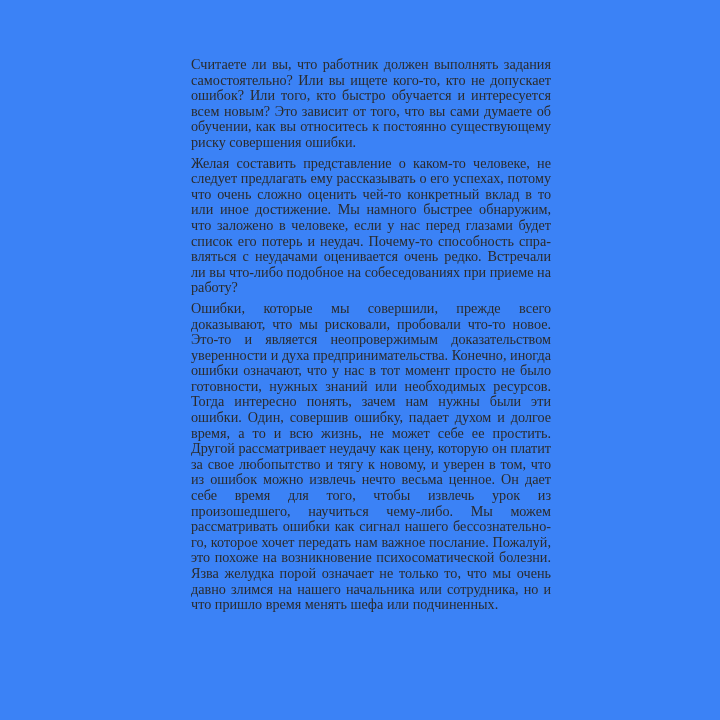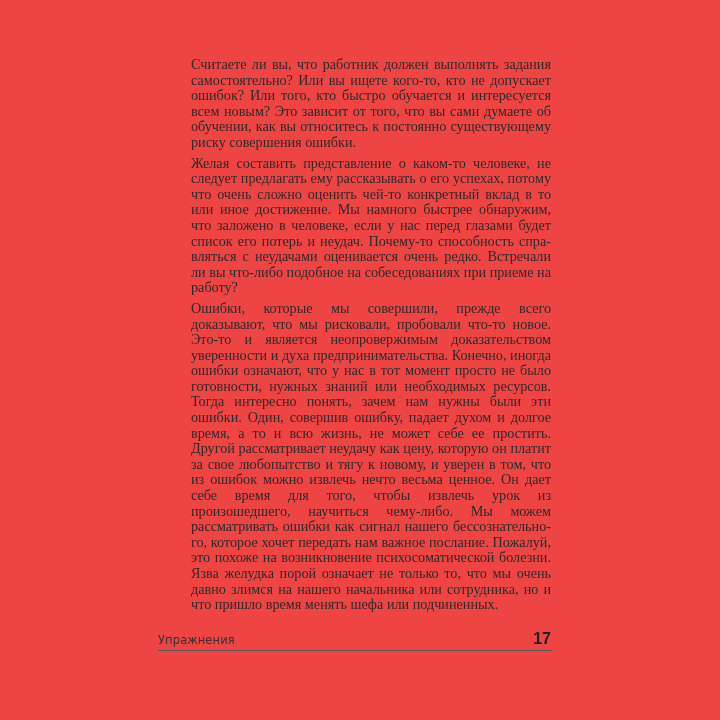--- a/index.html
+++ b/index.html
@@ -10,21 +10,21 @@
   body {
     width: 720px;
     height: 720px;
     position: relative;
     overflow: hidden;
   }
   .page {
     position: absolute;
     left: 0; top: 0;
     width: 720px; height: 720px;
-    background: #ef4444;
+    background: #3b82f6;
   }
   .text-column {
     position: absolute;
     left: 191px;
     top: 57px;
     width: 360px;
     font-family: "Liberation Serif", "DejaVu Serif", serif;
     font-size: 14.2px;
     line-height: 15.6px;
     color: #2b2b2b;
@@ -65,17 +65,13 @@
 </head>
 <body>
 
 <div class="page">
   <div class="text-column">
     <p>Считаете ли вы, что работник должен выполнять задания самостоятельно? Или вы ищете кого-то, кто не допускает ошибок? Или того, кто быстро обучается и интересуется всем новым? Это зависит от того, что вы сами думаете об обучении, как вы относитесь к постоянно существующему риску совершения ошибки.</p>
     <p>Желая составить представление о каком-то человеке, не следует предлагать ему рассказывать о его успехах, потому что очень сложно оценить чей-то конкретный вклад в то или иное достижение. Мы намного быстрее обнаружим, что заложено в человеке, если у нас перед глазами будет список его потерь и неудач. Почему-то способность спра­вляться с неудачами оценивается очень редко. Встречали ли вы что-либо подобное на собеседованиях при приеме на работу?</p>
     <p>Ошибки, которые мы совершили, прежде всего доказывают, что мы рисковали, пробовали что-то новое. Это-то и явля­ется неопровержимым доказательством уверенности и духа предпринимательства. Конечно, иногда ошибки означают, что у нас в тот момент просто не было готовности, нужных знаний или необходимых ресурсов. Тогда интересно понять, зачем нам нужны были эти ошибки. Один, совершив ошиб­ку, падает духом и долгое время, а то и всю жизнь, не мо­жет себе ее простить. Другой рассматривает неудачу как цену, которую он платит за свое любопытство и тягу к но­вому, и уверен в том, что из ошибок можно извлечь нечто весьма ценное. Он дает себе время для того, чтобы извлечь урок из произошедшего, научиться чему-либо. Мы можем рассматривать ошибки как сигнал нашего бессознательно­го, которое хочет передать нам важное послание. Пожалуй, это похоже на возникновение психосоматической болезни. Язва желудка порой означает не только то, что мы очень давно злимся на нашего начальника или сотрудника, но и что пришло время менять шефа или подчиненных.</p>
   </div>
 
-  <div class="footer">
-    <span class="footer-label">Упражнения</span>
-    <span class="footer-page">17</span>
-  </div>
 </div>
 
 </body></html>

